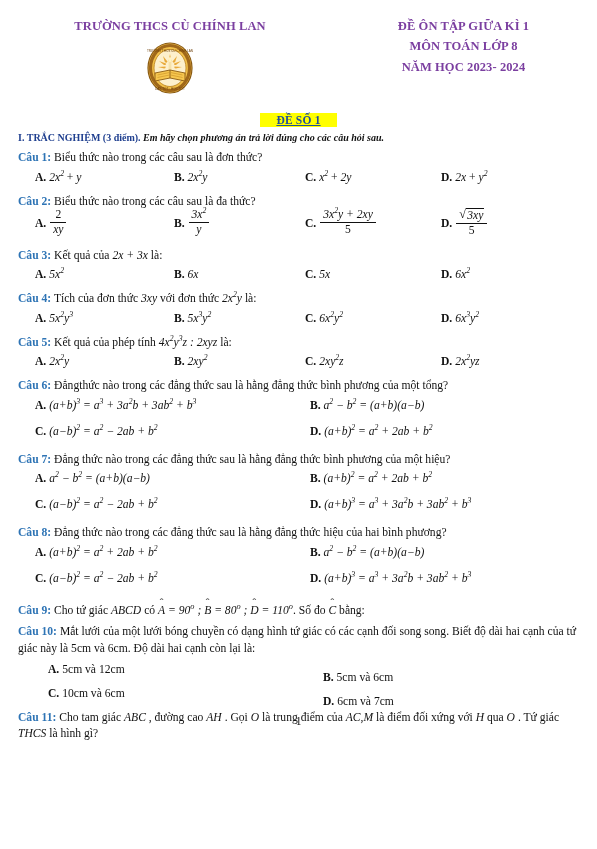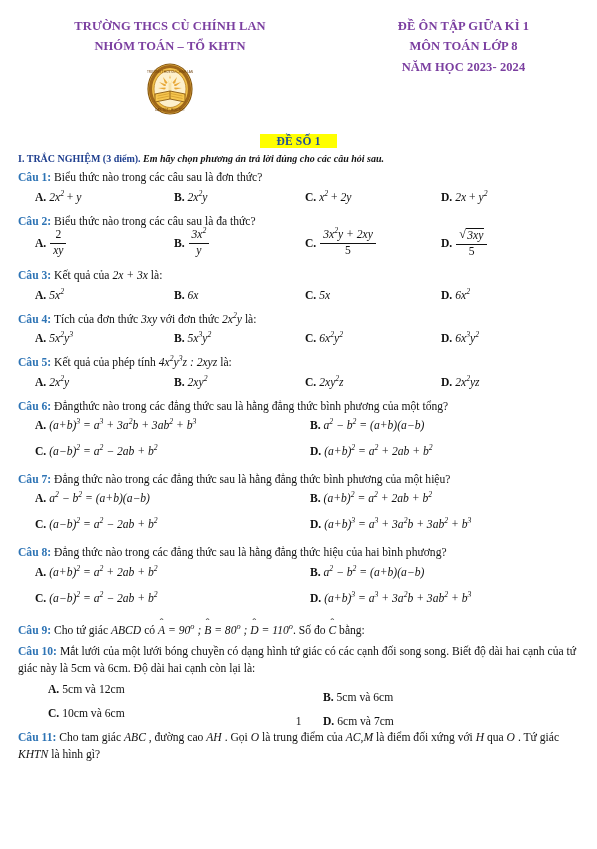--- a/index.html
+++ b/index.html
@@ -41,20 +41,21 @@
   .logo-wrap { margin-top: 4px; display: flex; justify-content: center; }
 
   
   .de-so-wrap { text-align: center; margin-top: 14px; }
   .de-so {
     display: inline-block;
     background: #ffff00;
     color: #1f4e9c;
     font-weight: bold;
     font-size: 11.5px;
+    text-decoration: underline;
     padding: 1px 16px;
     letter-spacing: 0.2px;
   }
 
   
   .content { padding: 0 12px 0 18px; }
 
   .section-head {
     margin-top: 3px;
     font-size: 10px;
@@ -150,21 +151,20 @@
   }
 </style>
 </head>
 <body>
 
 <div class="page">
 
   <div class="header">
     <div class="hdr-left">
       <div class="hdr-line">TRƯỜNG THCS CÙ CHÍNH LAN</div>
-      <div class="hdr-line">NHÓM TOÁN – TỔ KHTN</div>
       <div class="logo-wrap">
         <svg width="52" height="56" viewBox="0 0 52 56">
           <ellipse cx="26" cy="28" rx="22" ry="25" fill="#f2c14a" stroke="#8a5a12" stroke-width="1.2"></ellipse>
           <ellipse cx="26" cy="28" rx="19.5" ry="22.5" fill="none" stroke="#a0681a" stroke-width="3.2"></ellipse>
           <ellipse cx="26" cy="28" rx="16" ry="18.5" fill="#fdf0cc" stroke="#b9801f" stroke-width="0.8"></ellipse>
           <g fill="#e8a93a">
             <path d="M26 14 L27.4 21 L26 22 L24.6 21 Z"></path>
             <path d="M19 16 L23.5 21.5 L22.6 22.8 L20.9 22.3 Z"></path>
             <path d="M33 16 L28.5 21.5 L29.4 22.8 L31.1 22.3 Z"></path>
             <path d="M15 21 L22 23.5 L21.7 25 L20 25.1 Z"></path>
@@ -349,20 +349,20 @@
       </div>
       <div class="ans-row" style="margin-top:6px">
         <span class="opt e1"><b>C.</b> <span>10cm và 6cm</span></span>
         <span class="opt e2"><b>D.</b> <span>6cm và 7cm</span></span>
       </div>
     </div>
 
     <div class="q-block">
       <div class="q-stem">
         <span class="q-num">Câu 11:</span>
-        <span>Cho tam giác <span class="mi">ABC</span> , đường cao <span class="mi">AH</span> . Gọi <span class="mi">O</span> là trung điểm của <span class="mi">AC</span>,<span class="mi">M</span> là điểm đối xứng với <span class="mi">H</span> qua <span class="mi">O</span> . Tứ giác <span class="mi">KHTN</span> là hình gì?</span>
+        <span>Cho tam giác <span class="mi">ABC</span> , đường cao <span class="mi">AH</span> . Gọi <span class="mi">O</span> là trung điểm của <span class="mi">AC</span>,<span class="mi">M</span> là điểm đối xứng với <span class="mi">H</span> qua <span class="mi">O</span> . Tứ giác <span class="mi">THCS</span> là hình gì?</span>
       </div>
     </div>
 
   </div>
 
   <div class="pg-num">1</div>
 </div>
 
 </body></html>

